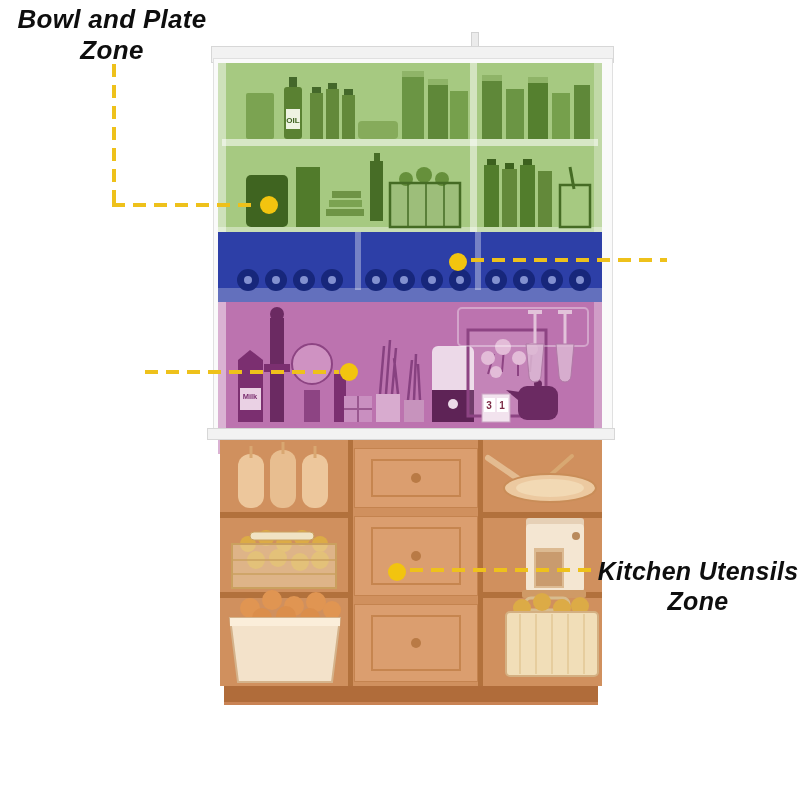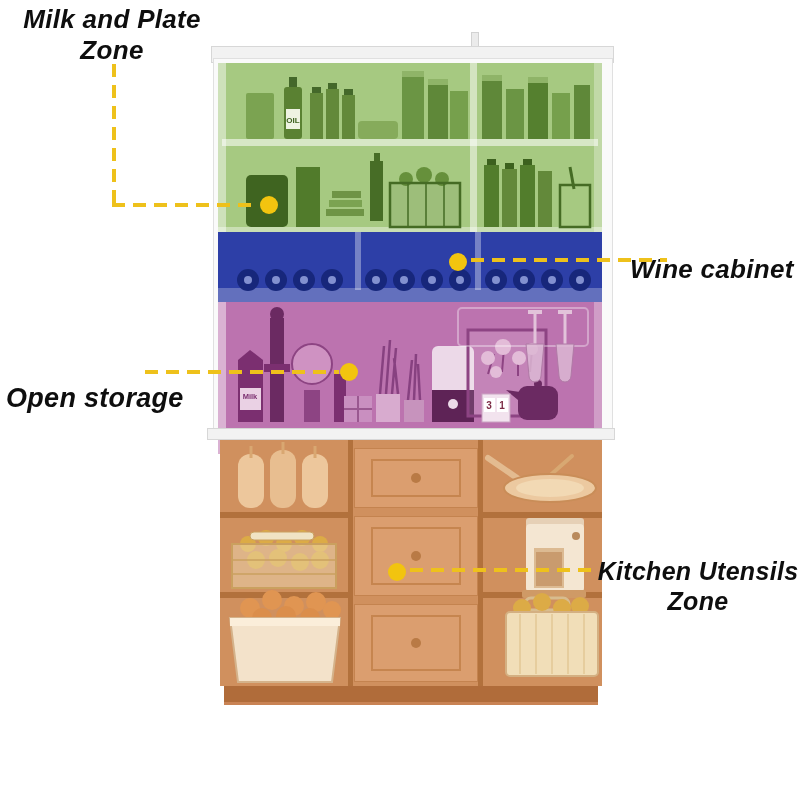--- a/index.html
+++ b/index.html
@@ -345,32 +345,30 @@
         <line x1="332" y1="174" x2="332" y2="234" stroke="#e6cd9e" stroke-width="2"></line>
         <line x1="348" y1="174" x2="348" y2="234" stroke="#e6cd9e" stroke-width="2"></line>
         <line x1="364" y1="174" x2="364" y2="234" stroke="#e6cd9e" stroke-width="2"></line>
       </g>
     </svg>
   </div>
 
   <div id="plinth"></div>
 
   <div class="zone-label centered" id="label-bowl">
-    <div>Milk and Plate</div>
+    <div>Bowl and Plate</div>
     <div>Zone</div>
   </div>
   <div class="dash-v" style="left:112px;top:64px;height:142px"></div>
   <div class="dash-h" style="left:112px;top:203px;width:146px"></div>
   <div class="dot" style="left:260px;top:196px"></div>
 
-  <div class="zone-label" id="label-wine">Wine cabinet</div>
   <div class="dot" style="left:449px;top:253px"></div>
   <div class="dash-h" style="left:471px;top:258px;width:196px"></div>
 
-  <div class="zone-label" id="label-open">Open storage</div>
   <div class="dash-h" style="left:145px;top:370px;width:194px"></div>
   <div class="dot" style="left:340px;top:363px"></div>
 
   <div class="zone-label centered" id="label-kitchen">
     <div>Kitchen Utensils</div>
     <div>Zone</div>
   </div>
   <div class="dot" style="left:388px;top:563px"></div>
   <div class="dash-h" style="left:410px;top:568px;width:188px"></div>
 

